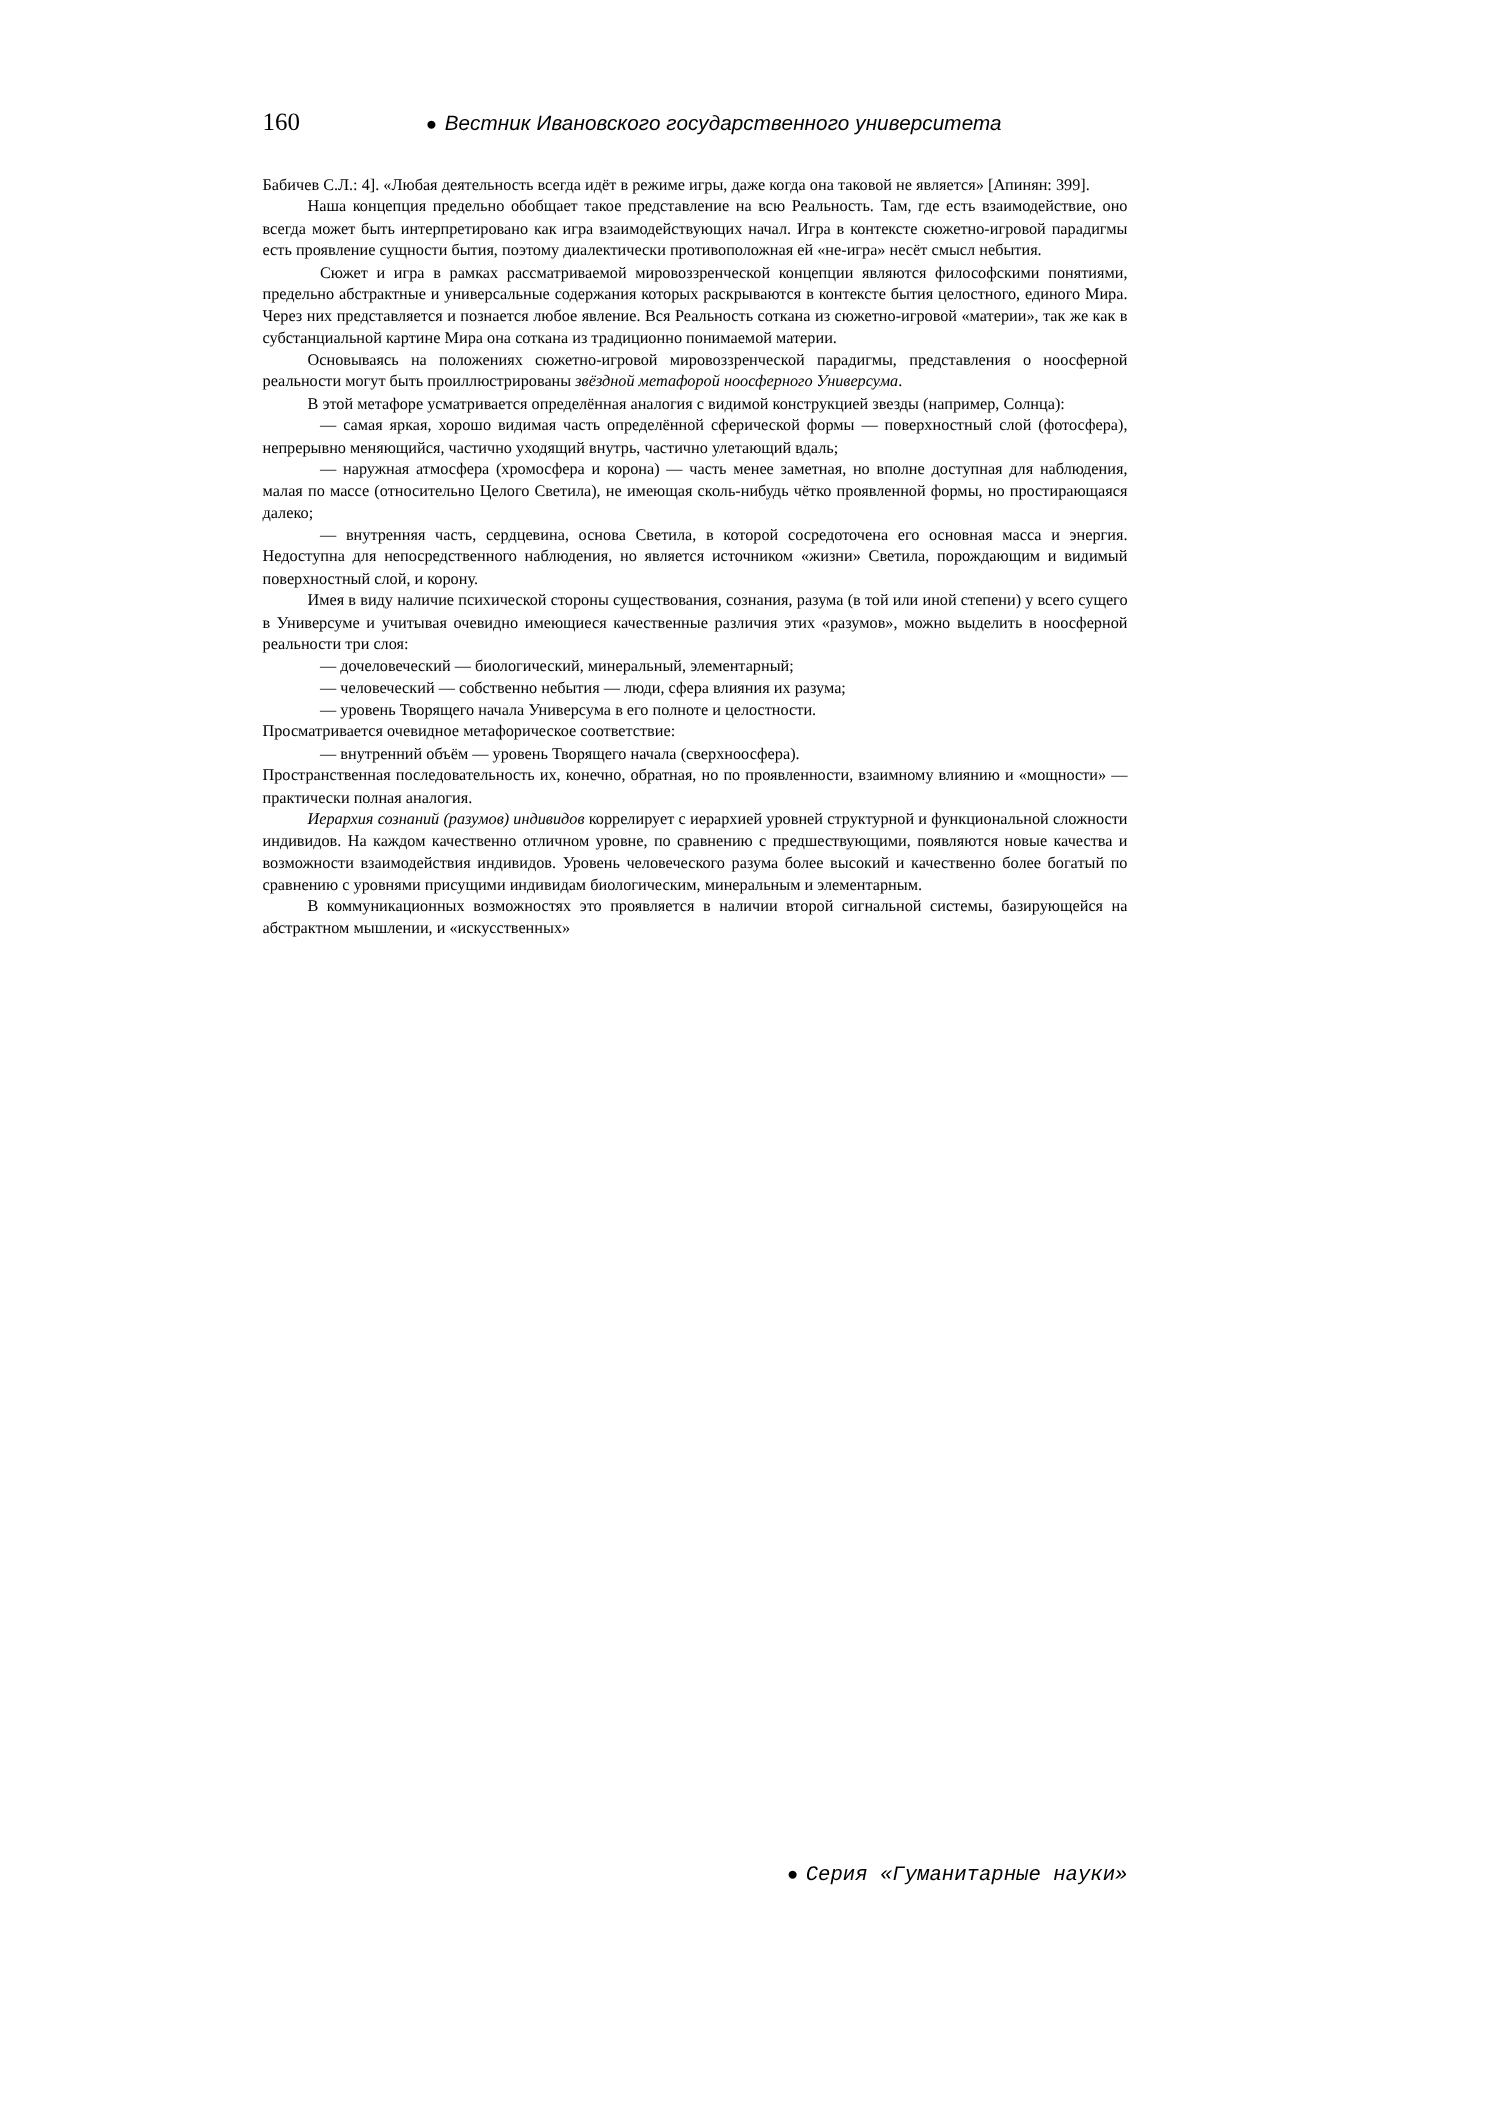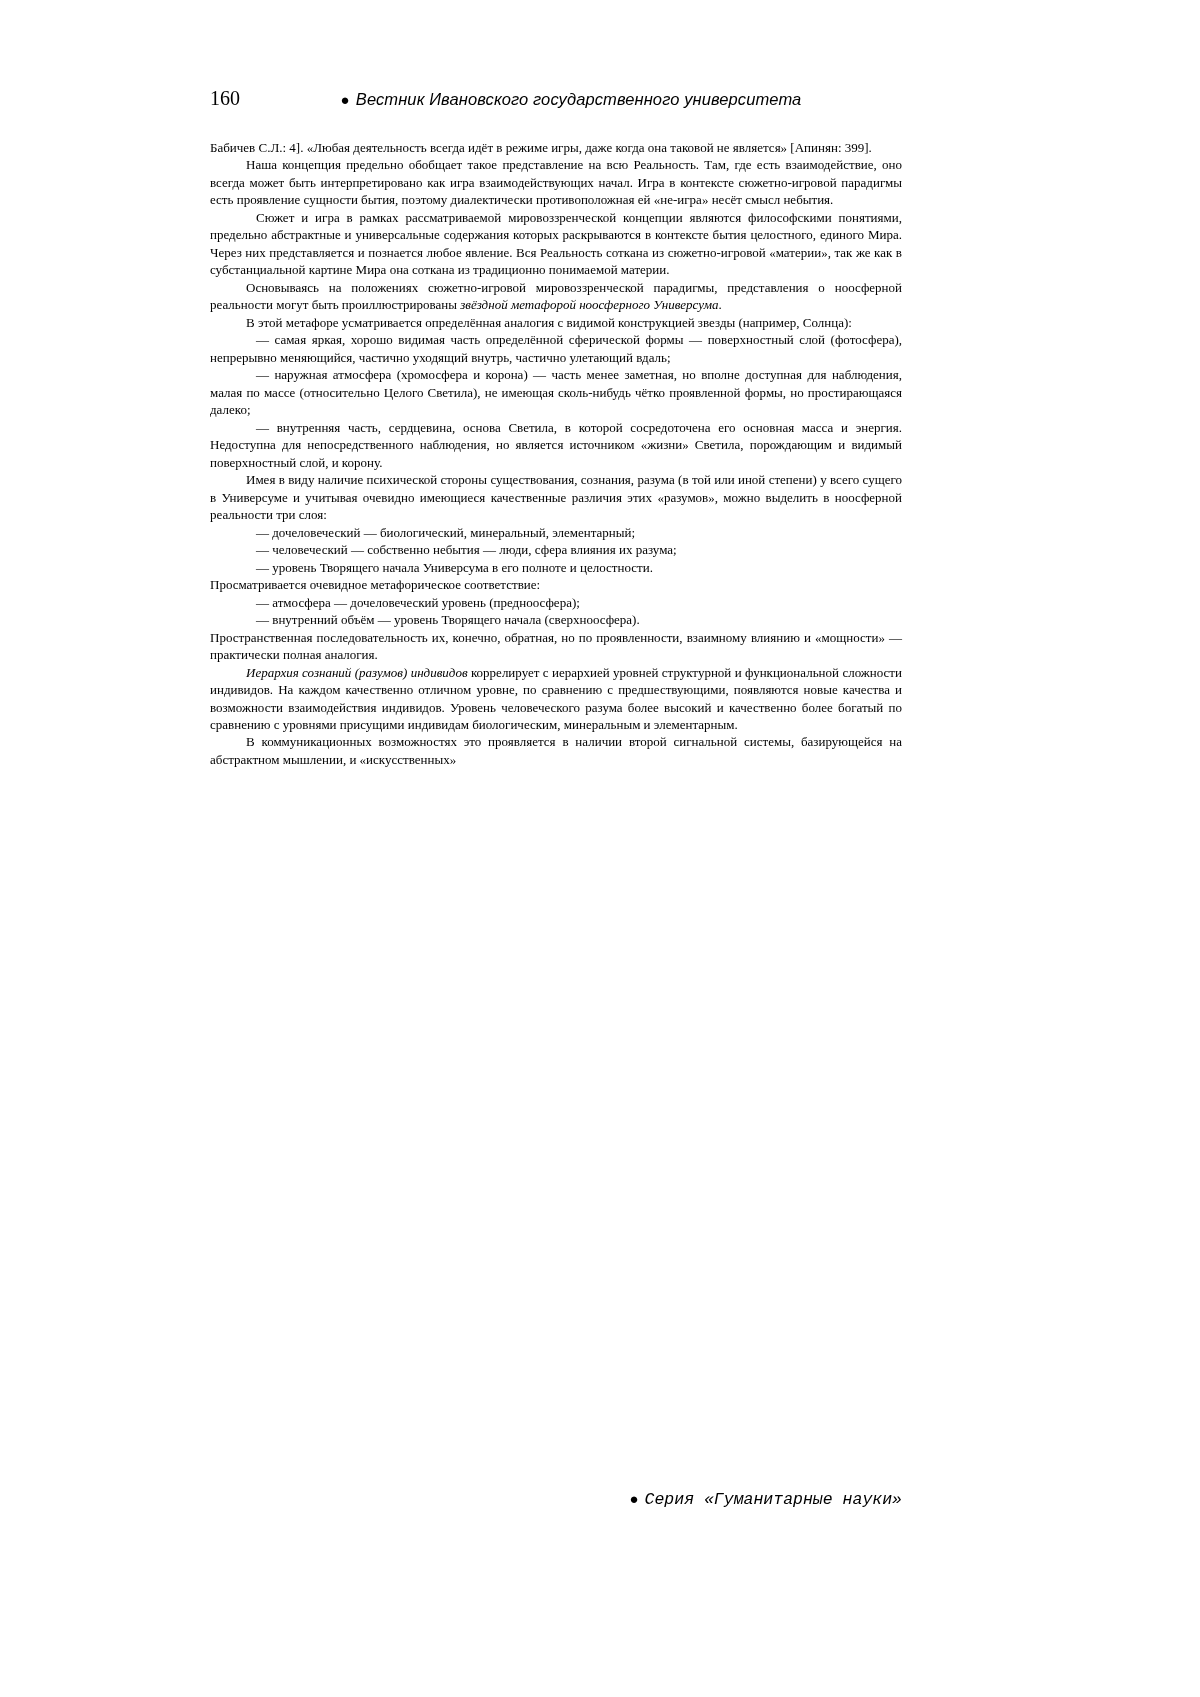--- a/index.html
+++ b/index.html
@@ -108,21 +108,20 @@
     <p class="indent"><span>Основываясь на положениях сюжетно-игровой мировоззренческой парадигмы, представления о ноосферной реальности могут быть проиллюстрированы </span><span class="italic">звёздной метафорой ноосферного Универсума</span><span>.</span></p>
     <p class="indent">В этой метафоре усматривается определённая аналогия с видимой конструкцией звезды (например, Солнца):</p>
     <p class="indent-wide">— самая яркая, хорошо видимая часть определённой сферической формы — поверхностный слой (фотосфера), непрерывно меняющийся, частично уходящий внутрь, частично улетающий вдаль;</p>
     <p class="indent-wide">— наружная атмосфера (хромосфера и корона) — часть менее заметная, но вполне доступная для наблюдения, малая по массе (относительно Целого Светила), не имеющая сколь-нибудь чётко проявленной формы, но простирающаяся далеко;</p>
     <p class="indent-wide">— внутренняя часть, сердцевина, основа Светила, в которой сосредоточена его основная масса и энергия. Недоступна для непосредственного наблюдения, но является источником «жизни» Светила, порождающим и видимый поверхностный слой, и корону.</p>
     <p class="indent">Имея в виду наличие психической стороны существования, сознания, разума (в той или иной степени) у всего сущего в Универсуме и учитывая очевидно имеющиеся качественные различия этих «разумов», можно выделить в ноосферной реальности три слоя:</p>
     <p class="indent-wide">— дочеловеческий — биологический, минеральный, элементарный;</p>
     <p class="indent-wide">— человеческий — собственно небытия — люди, сфера влияния их разума;</p>
     <p class="indent-wide">— уровень Творящего начала Универсума в его полноте и целостности.</p>
     <p class="noindent">Просматривается очевидное метафорическое соответствие:</p>
-    <p class="indent-wide">— атмосфера — дочеловеческий уровень (предноосфера);</p>
     <p class="indent-wide">— внутренний объём — уровень Творящего начала (сверхноосфера).</p>
     <p class="noindent">Пространственная последовательность их, конечно, обратная, но по проявленности, взаимному влиянию и «мощности» — практически полная аналогия.</p>
     <p class="indent"><span class="italic">Иерархия сознаний (разумов) индивидов</span><span> коррелирует с иерархией уровней структурной и функциональной сложности индивидов. На каждом качественно отличном уровне, по сравнению с предшествующими, появляются новые качества и возможности взаимодействия индивидов. Уровень человеческого разума более высокий и качественно более богатый по сравнению с уровнями присущими индивидам биологическим, минеральным и элементарным.</span></p>
     <p class="indent">В коммуникационных возможностях это проявляется в наличии второй сигнальной системы, базирующейся на абстрактном мышлении, и «искусственных»</p>
 
   </div>
 
   <div class="footer"><span class="bullet">●</span><span>Серия «Гуманитарные науки»</span></div>
 
 </div>

